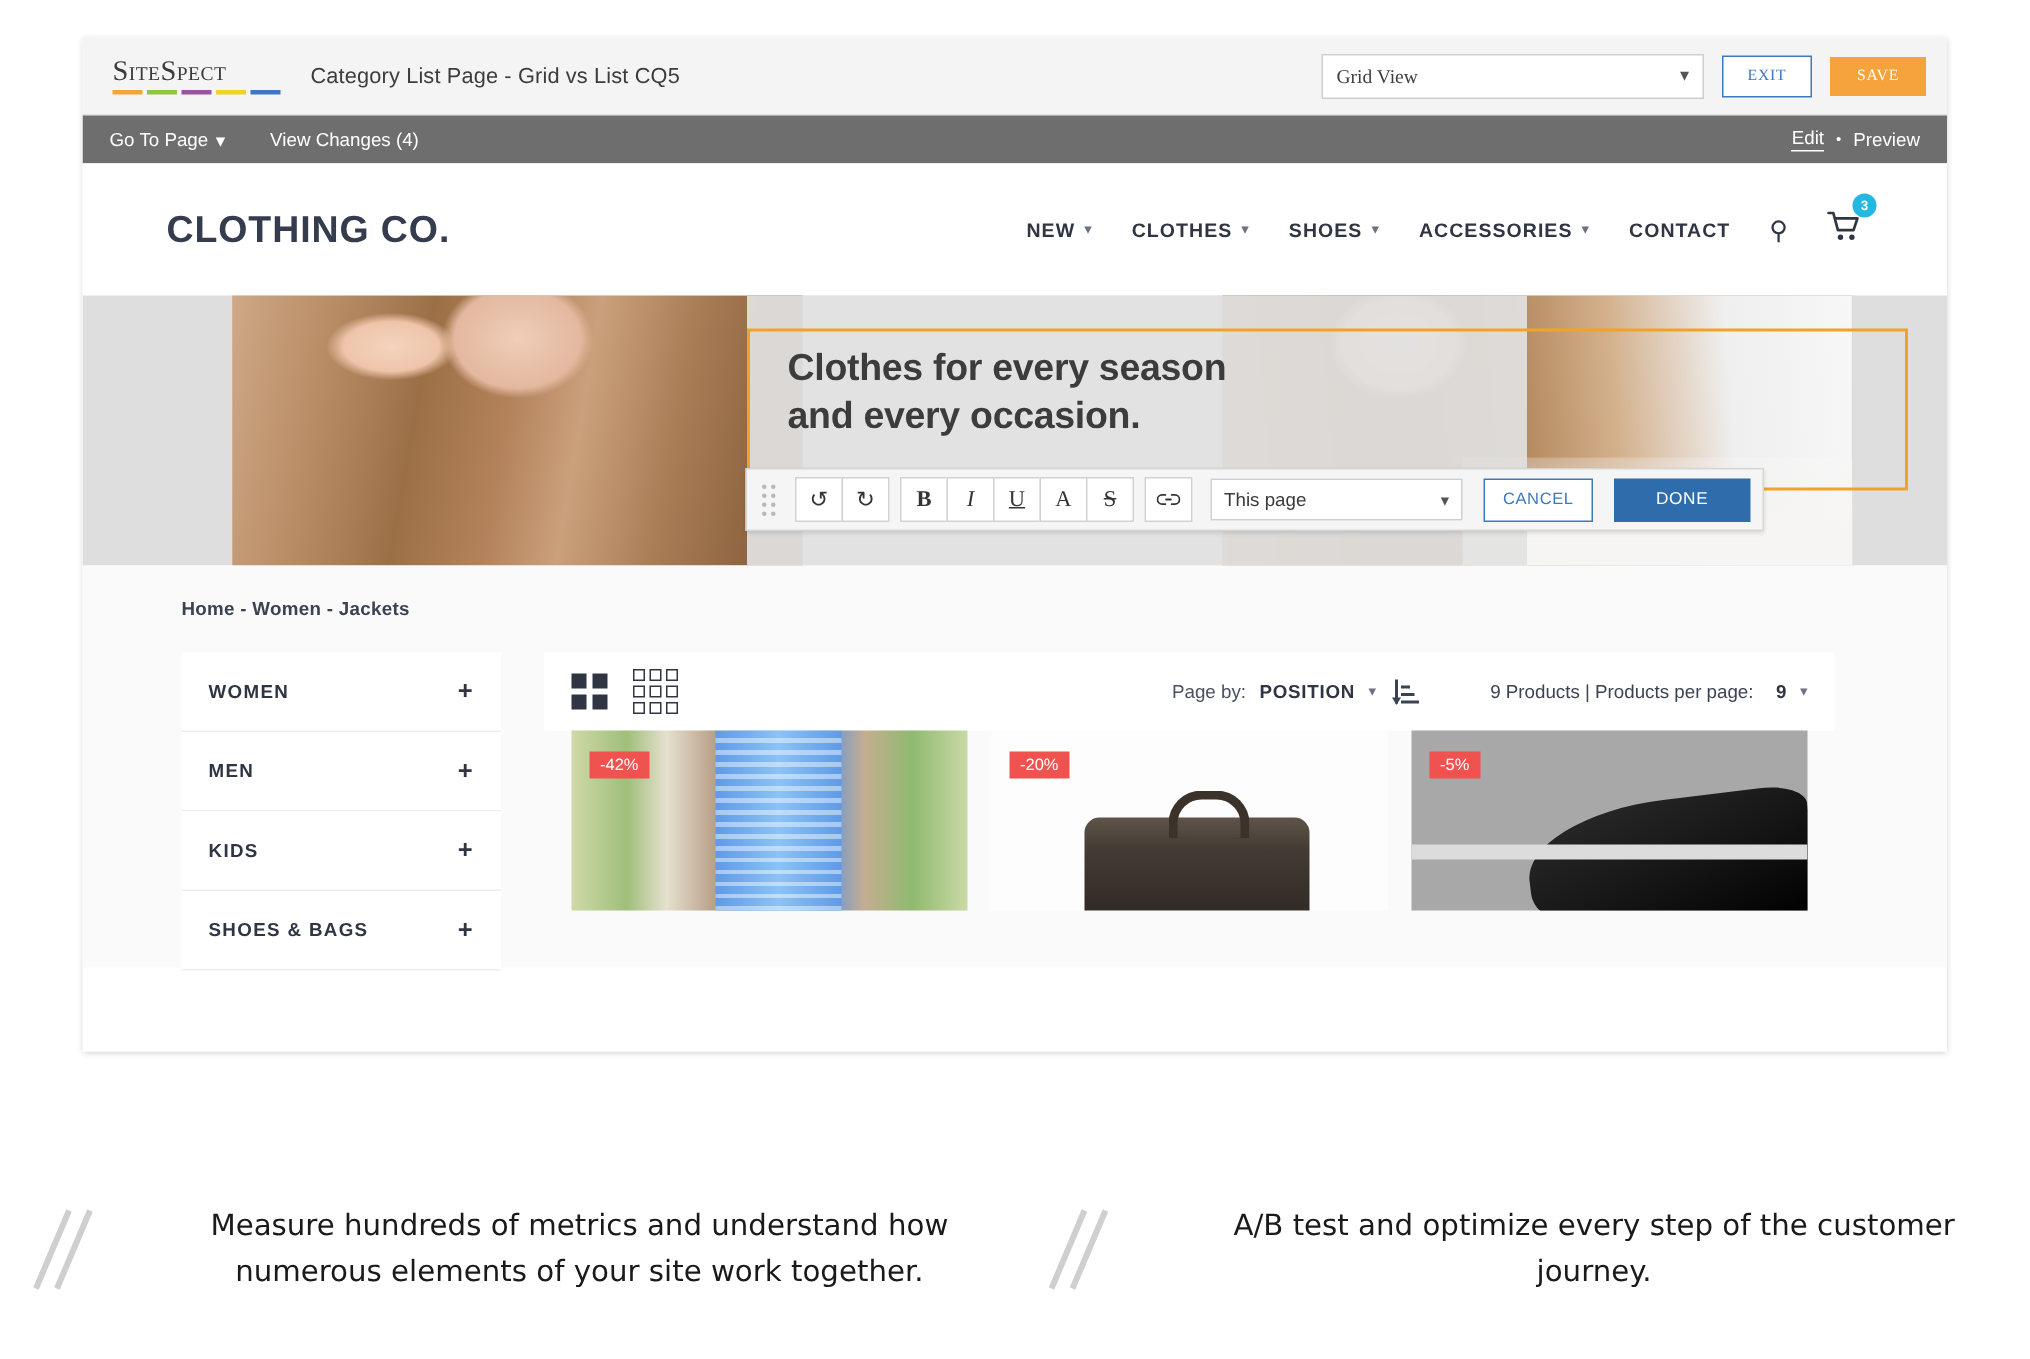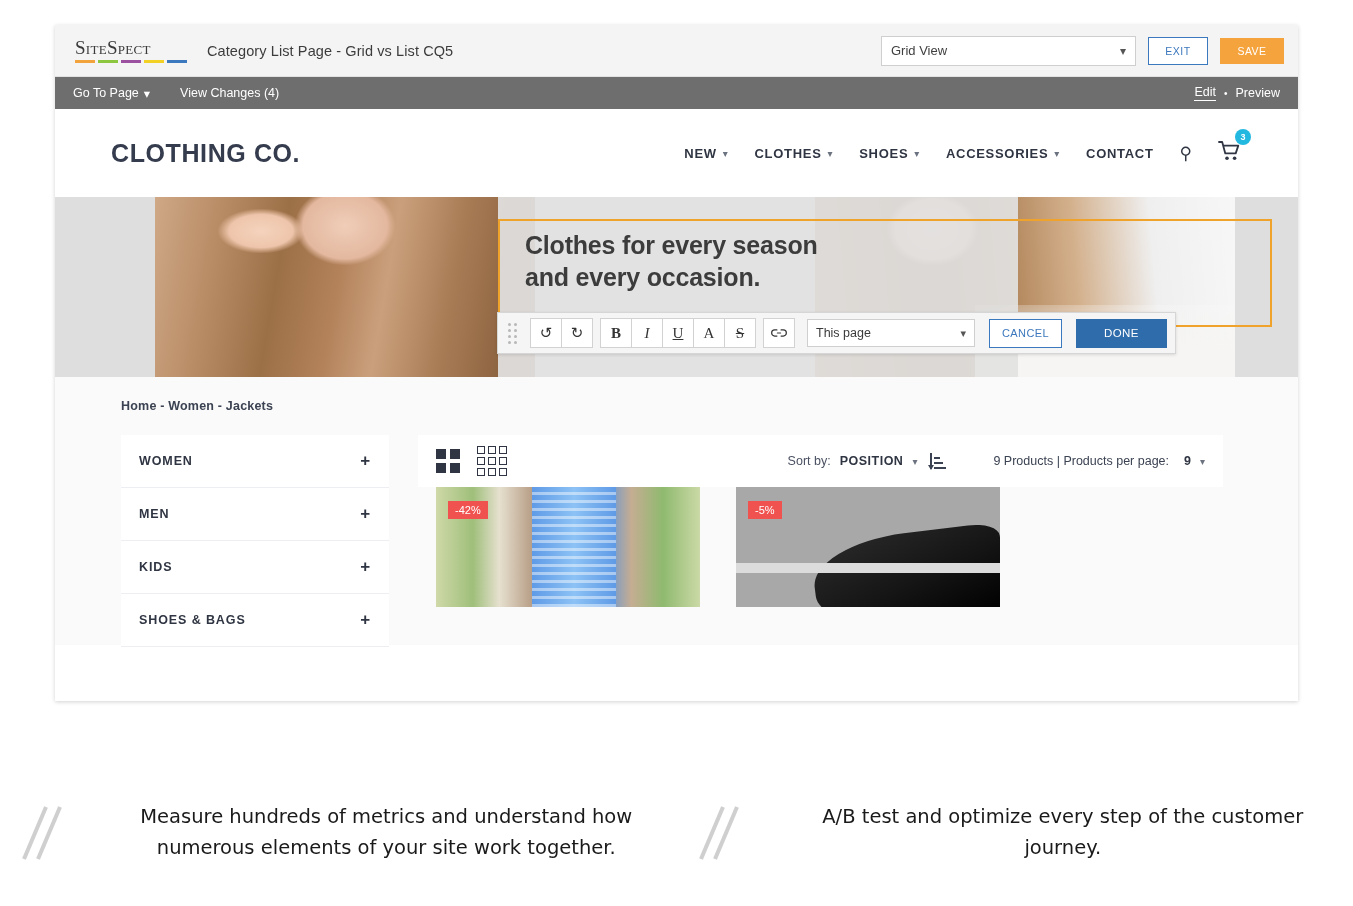--- a/index.html
+++ b/index.html
@@ -31,21 +31,21 @@
   .ss-logo-text {
     font-family: "Liberation Serif", serif;
     font-size: 19px; letter-spacing: 0.3px; color: #3a3a3a;
     font-variant: small-caps; font-weight: 400; line-height: 1;
   }
   .ss-logo-rules { display: flex; gap: 3px; margin-top: 3px; }
   .ss-logo-rules i { display: block; width: 20px; height: 3px; }
   .ss-title {
     margin-left: 20px; font-size: 14.5px; color: #3c3c3c; letter-spacing: 0.1px;
   }
-  .ss-right { margin-left: auto; display: flex; align-items: center; gap: 12px; }
+  .ss-right { margin-left: auto; display: flex; align-items: center; gap: 12px; font-family: Liberation Serif, serif; }
   .ss-select {
     width: 255px; height: 30px; border: 1px solid #cfcfcf; background: #fff;
     display: flex; align-items: center; padding: 0 9px; box-sizing: border-box;
     font-size: 13px; color: #404040;
   }
   .ss-select .chev { margin-left: auto; color: #555; font-size: 12px; }
   .btn-exit {
     width: 58px; height: 26px; border: 1px solid #3c78bd; color: #3c78bd;
     background: #fff; font-size: 10.5px; letter-spacing: 0.5px;
     display: flex; align-items: center; justify-content: center;
@@ -204,21 +204,21 @@
   .sort-dir .arr::after {
     content:""; position:absolute; bottom: -1px; left: -2.5px;
     border-left: 3.5px solid transparent; border-right: 3.5px solid transparent;
     border-top: 5px solid #3b4252;
   }
   .sort-dir .bars { display: flex; flex-direction: column; gap: 2.5px; }
   .sort-dir .bars i { height: 2.5px; background: #3b4252; display: block; }
   .count { margin-left: 34px; color: #3b4252; }
   .ppp { font-weight: bold; color: #2f3542; margin-left: 6px; }
 
-  .prods { display: flex; gap: 36px; padding: 0 18px; }
+  .prods { display: flex; gap: 16px; padding: 0 18px; }
   .pcard { width: 264px; height: 120px; position: relative; overflow: hidden; }
   .pcard .badge {
     position: absolute; left: 12px; top: 14px; background: #f0534f; color: #fff;
     font-size: 11px; padding: 3px 7px; font-weight: 500; z-index: 3;
   }
   .p1 {
     background:
       linear-gradient(90deg, #cfd9a8 0%, #9fbf7a 14%, #e6e0cf 24%, #b9a089 36%,
         #6fa3e8 44%, #8dc0f2 56%, #5f94da 64%, #c5ad92 74%, #8fba6f 86%, #cbd9a6 100%);
   }
@@ -429,40 +429,43 @@
                   <i></i>
                   <i></i>
                   <i></i>
                   <i></i>
                   <i></i>
                   <i></i>
                   <i></i>
                 </span>
 
               <span class="sortwrap">
-                <span class="sort-lbl">Sort by:</span>
+                <span class="sort-lbl">Page by:</span>
                 <span class="sort-val">POSITION</span>
                 <span class="mini-chev">▾</span>
                 <span class="sort-dir">
                   <span class="arr"></span>
                   <span class="bars">
                       <i style="width:6px"></i>
                       <i style="width:9px"></i>
                       <i style="width:12px"></i>
                     </span>
                 </span>
                 <span class="count">9 Products | Products per page:</span>
                 <span class="ppp">9</span>
                 <span class="mini-chev">▾</span>
               </span>
             </div>
 
             <div class="prods">
               <div class="pcard p1">
                 <span class="badge">-42%</span>
+              </div>
+              <div class="pcard p2">
+                <span class="badge">-20%</span>
               </div>
               <div class="pcard p3">
                 <span class="badge">-5%</span>
               </div>
             </div>
           </div>
 
         </div>
       </div>
 

